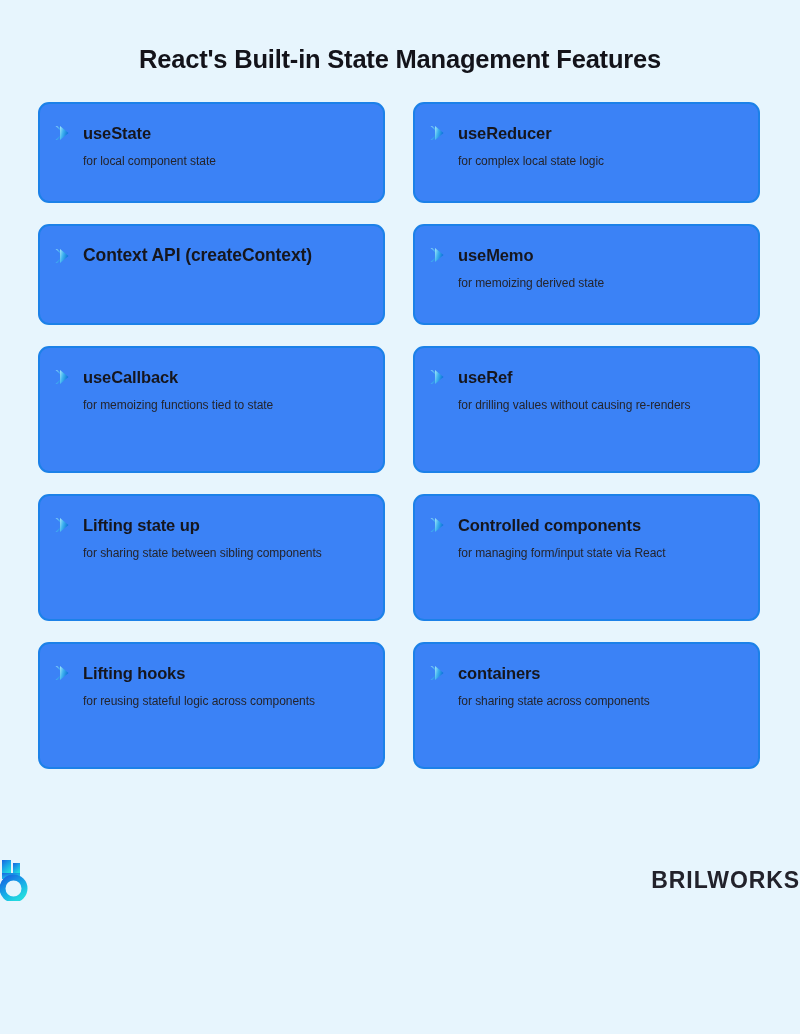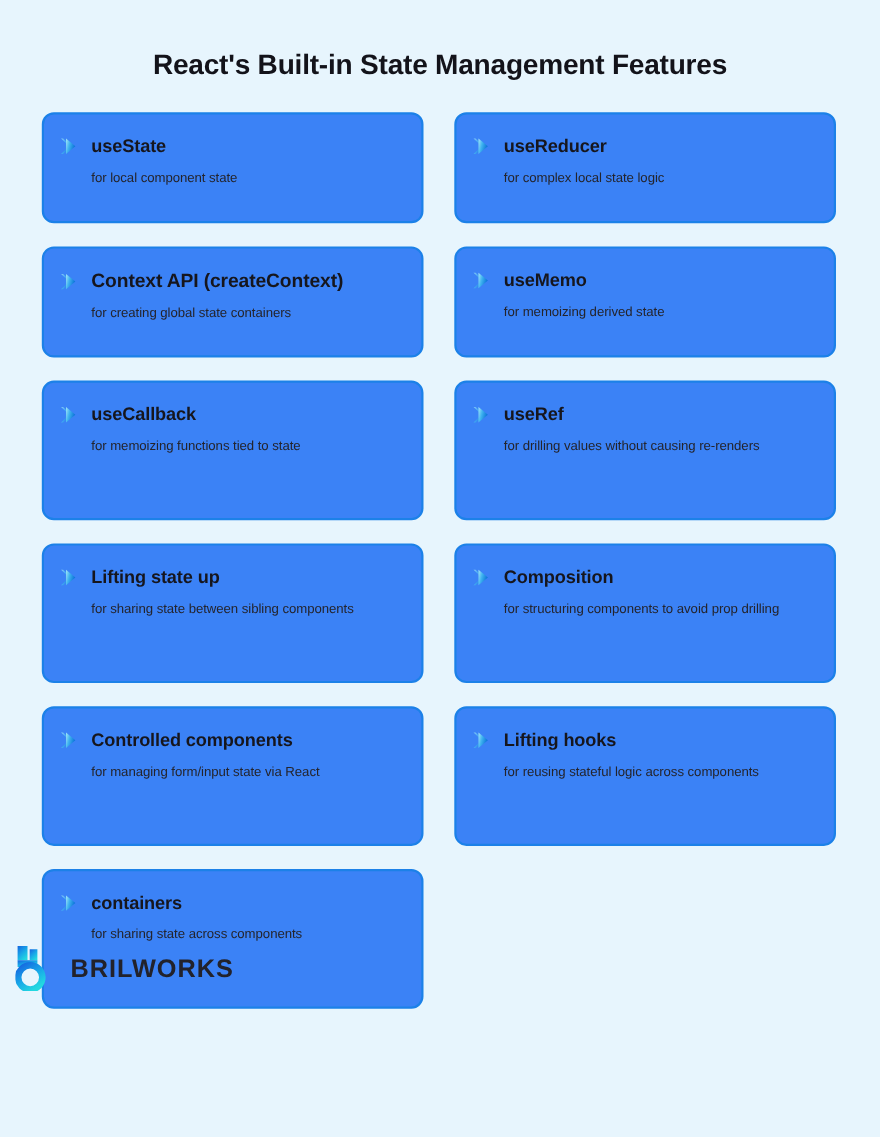--- a/index.html
+++ b/index.html
@@ -99,23 +99,22 @@
     max-width: 285px;
   }
 
   .footer {
     position: absolute;
     left: 0;
     right: 0;
     bottom: 30px;
     display: flex;
     align-items: center;
-    justify-content: flex-start;
+    justify-content: space-between;
     gap: 17px;
-    padding-left: 14px;
   }
 
   .brand-mark {
     width: 33px;
     height: 42px;
     display: block;
   }
 
   .brand-name {
     font-size: 23px;
@@ -164,21 +163,20 @@
         <div class="card-inner">
           <div class="card-head">
             <span>
               <svg class="chevron-icon" viewBox="0 0 20 18">
                 <path d="M1.5 2 L9 9 L1.5 16 L3.4 16 L10.9 9 L3.4 2 Z" fill="url(#chevGrad)" opacity="0.75"></path>
                 <path d="M6 2 L14.5 9 L6 16 Z" fill="url(#chevGrad)"></path>
               </svg>
             </span>
             <span class="card-title wide">Context API (createContext)</span>
           </div>
-          <div class="card-desc">for creating global state containers</div>
         </div>
       </div>
       <div class="card size-short">
         <div class="card-inner">
           <div class="card-head">
             <span>
               <svg class="chevron-icon" viewBox="0 0 20 18">
                 <path d="M1.5 2 L9 9 L1.5 16 L3.4 16 L10.9 9 L3.4 2 Z" fill="url(#chevGrad)" opacity="0.75"></path>
                 <path d="M6 2 L14.5 9 L6 16 Z" fill="url(#chevGrad)"></path>
               </svg>
@@ -221,34 +219,20 @@
           <div class="card-head">
             <span>
               <svg class="chevron-icon" viewBox="0 0 20 18">
                 <path d="M1.5 2 L9 9 L1.5 16 L3.4 16 L10.9 9 L3.4 2 Z" fill="url(#chevGrad)" opacity="0.75"></path>
                 <path d="M6 2 L14.5 9 L6 16 Z" fill="url(#chevGrad)"></path>
               </svg>
             </span>
             <span class="card-title">Lifting state up</span>
           </div>
           <div class="card-desc">for sharing state between sibling components</div>
-        </div>
-      </div>
-      <div class="card size-tall">
-        <div class="card-inner">
-          <div class="card-head">
-            <span>
-              <svg class="chevron-icon" viewBox="0 0 20 18">
-                <path d="M1.5 2 L9 9 L1.5 16 L3.4 16 L10.9 9 L3.4 2 Z" fill="url(#chevGrad)" opacity="0.75"></path>
-                <path d="M6 2 L14.5 9 L6 16 Z" fill="url(#chevGrad)"></path>
-              </svg>
-            </span>
-            <span class="card-title">Composition</span>
-          </div>
-          <div class="card-desc">for structuring components to avoid prop drilling</div>
         </div>
       </div>
       <div class="card size-tall">
         <div class="card-inner">
           <div class="card-head">
             <span>
               <svg class="chevron-icon" viewBox="0 0 20 18">
                 <path d="M1.5 2 L9 9 L1.5 16 L3.4 16 L10.9 9 L3.4 2 Z" fill="url(#chevGrad)" opacity="0.75"></path>
                 <path d="M6 2 L14.5 9 L6 16 Z" fill="url(#chevGrad)"></path>
               </svg>

